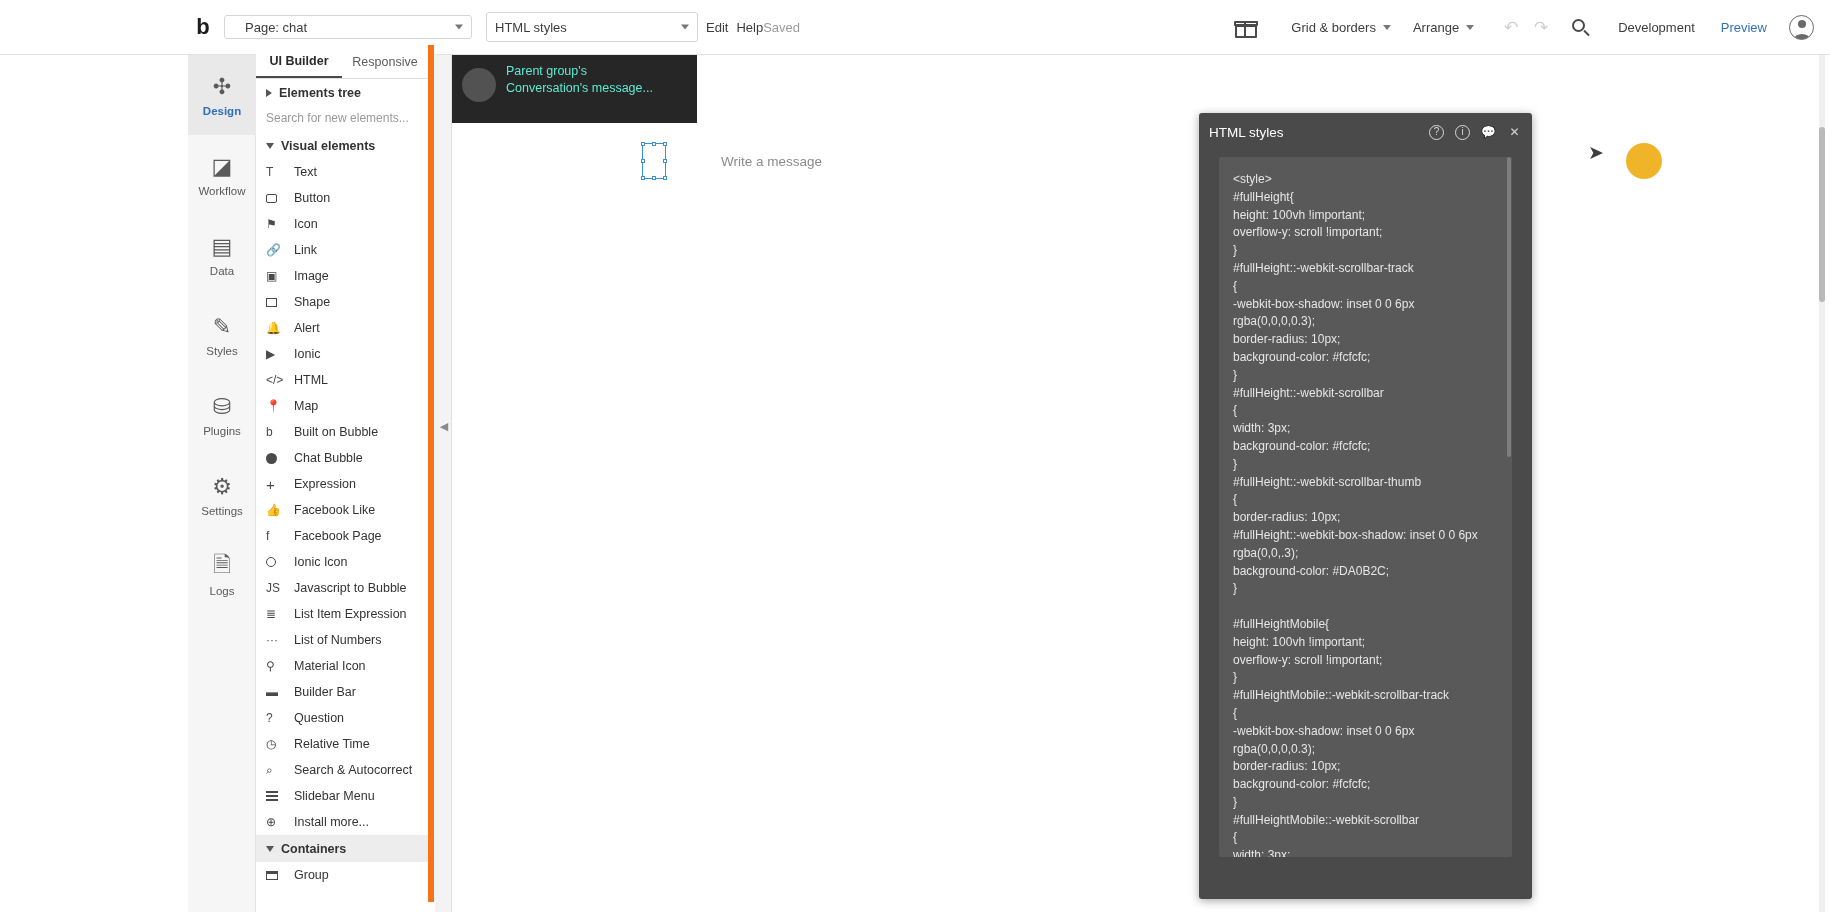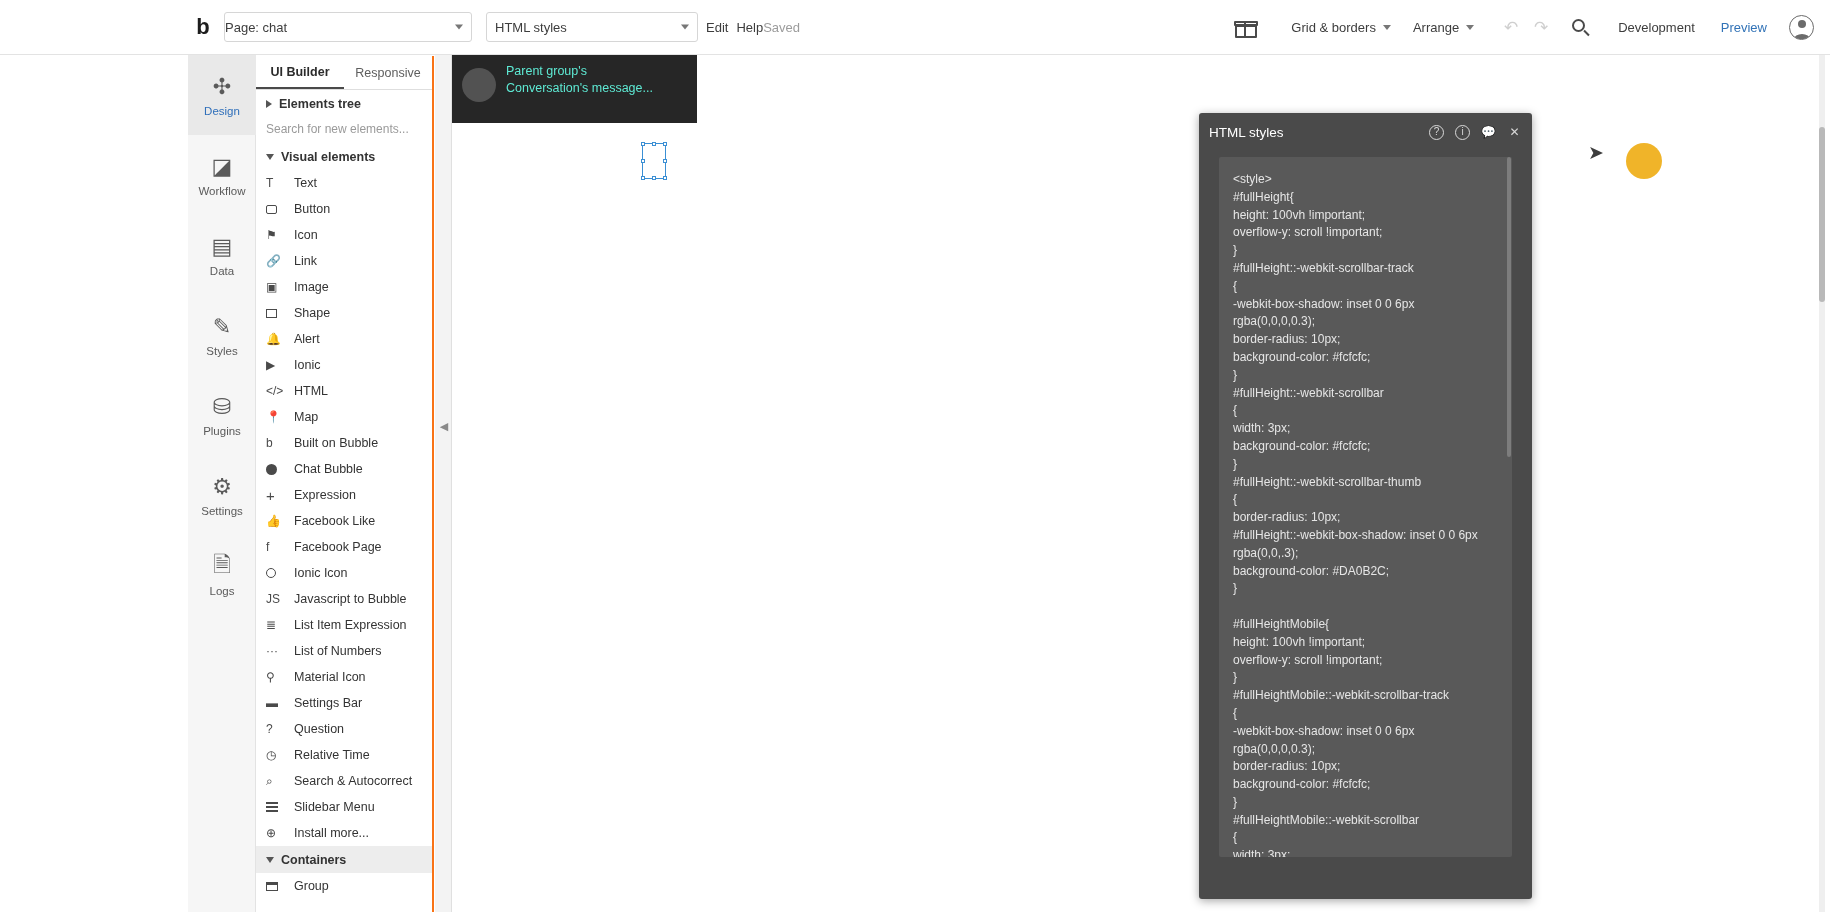--- a/index.html
+++ b/index.html
@@ -19,22 +19,22 @@
     position: absolute; top: 0; left: 0; width: 1830px; height: 55px;
     background: #ffffff; border-bottom: 1px solid #e3e3e3;
     display: flex; align-items: center;
   }
   .bubble-logo {
     width: 30px; height: 30px; margin-left: 188px; margin-right: 6px;
     display: flex; align-items: center; justify-content: center;
     color: #1d1d1d; font-size: 22px; font-weight: bold;
   }
   .page-select {
-    width: 248px; height: 30px; border: 1px solid #d6d6d6; border-radius: 3px;
-    background: #fff; display: flex; align-items: center; padding: 0 0;
+    width: 248px; height: 24px; border: 1px solid #d6d6d6; border-radius: 3px;
+    background: #fff; display: flex; align-items: center; padding: 0 20px;
     font-size: 13px; color: #3d3d3d; position: relative;
   }
   .page-select .caret, .style-select .caret {
     position: absolute; right: 8px; top: 50%; transform: translateY(-50%);
     width: 0; height: 0; border-left: 4px solid transparent;
     border-right: 4px solid transparent; border-top: 5px solid #777;
   }
   .style-select {
     width: 212px; height: 30px; border: 1px solid #d6d6d6; border-radius: 3px;
     background: #fff; display: flex; align-items: center; padding: 0 8px;
@@ -89,29 +89,29 @@
   .rail {
     position: absolute; top: 55px; left: 188px; width: 68px; height: 857px;
     background: #f6f6f6; border-right: 1px solid #e3e3e3;
   }
   .rail-item {
     width: 68px; height: 80px; display: flex; flex-direction: column;
     align-items: center; justify-content: center; cursor: pointer;
     font-size: 11.5px; color: #5a5a5a;
   }
   .rail-item.active { background: #e9e9e9; }
-  .rail-item.active .rail-label { color: #2f6fba; }
+  .rail-item.active .rail-label { color: #2f6fba; font-weight: bold; }
   .rail-glyph { height: 30px; display: flex; align-items: center; justify-content: center;
     font-size: 22px; margin-bottom: 4px; }
   .rail-label { line-height: 1; }
 
   
   .palette {
-    position: absolute; top: 56px; left: 256px; width: 178px; height: 857px;
-    background: #ffffff; border-right: 2px solid #f97316; overflow: hidden; text-align: center;
+    position: absolute; top: 45px; left: 256px; width: 178px; height: 857px;
+    background: #ffffff; border-right: 6px solid #f97316; overflow: hidden; text-align: center;
   }
   .pal-tabs { display: flex; height: 34px; border-bottom: 1px solid #dedede; }
   .pal-tab {
     flex: 1; display: flex; align-items: center; justify-content: center;
     font-size: 12.5px; color: #5d5d5d; cursor: pointer;
   }
   .pal-tab.active { color: #2b2b2b; border-bottom: 2px solid #4a4a4a; font-weight: bold; }
   .pal-section {
     height: 27px; display: flex; align-items: center; padding-left: 10px;
     font-size: 12.5px; color: #333; font-weight: bold;
@@ -422,21 +422,21 @@
         <div class="pal-row">
           <span class="pal-ico">···</span>
           <span>List of Numbers</span>
         </div>
         <div class="pal-row">
           <span class="pal-ico">⚲</span>
           <span>Material Icon</span>
         </div>
         <div class="pal-row">
           <span class="pal-ico">▬</span>
-          <span>Settings Bar</span>
+          <span>Builder Bar</span>
         </div>
         <div class="pal-row">
           <span class="pal-ico">?</span>
           <span>Question</span>
         </div>
         <div class="pal-row">
           <span class="pal-ico">◷</span>
           <span>Relative Time</span>
         </div>
         <div class="pal-row">
@@ -485,20 +485,23 @@
       <span class="dot mh-tl"></span>
         <span class="dot mh-tc"></span>
         <span class="dot mh-tr"></span>
       <span class="dot mh-ml"></span>
         <span class="dot mh-mr"></span>
       <span class="dot mh-bl"></span>
         <span class="dot mh-bc"></span>
         <span class="dot mh-br"></span>
     </div>
 
+    <div class="msg-input">
+      <span>Write a message</span>
+    </div>
 
     <div class="send-arrow">➤</div>
     <div class="send-circle"></div>
 
     <div class="canvas-vtrack"></div>
     <div class="canvas-vscroll"></div>
   </div>
 
   <div class="panel">
     <div class="panel-head">

